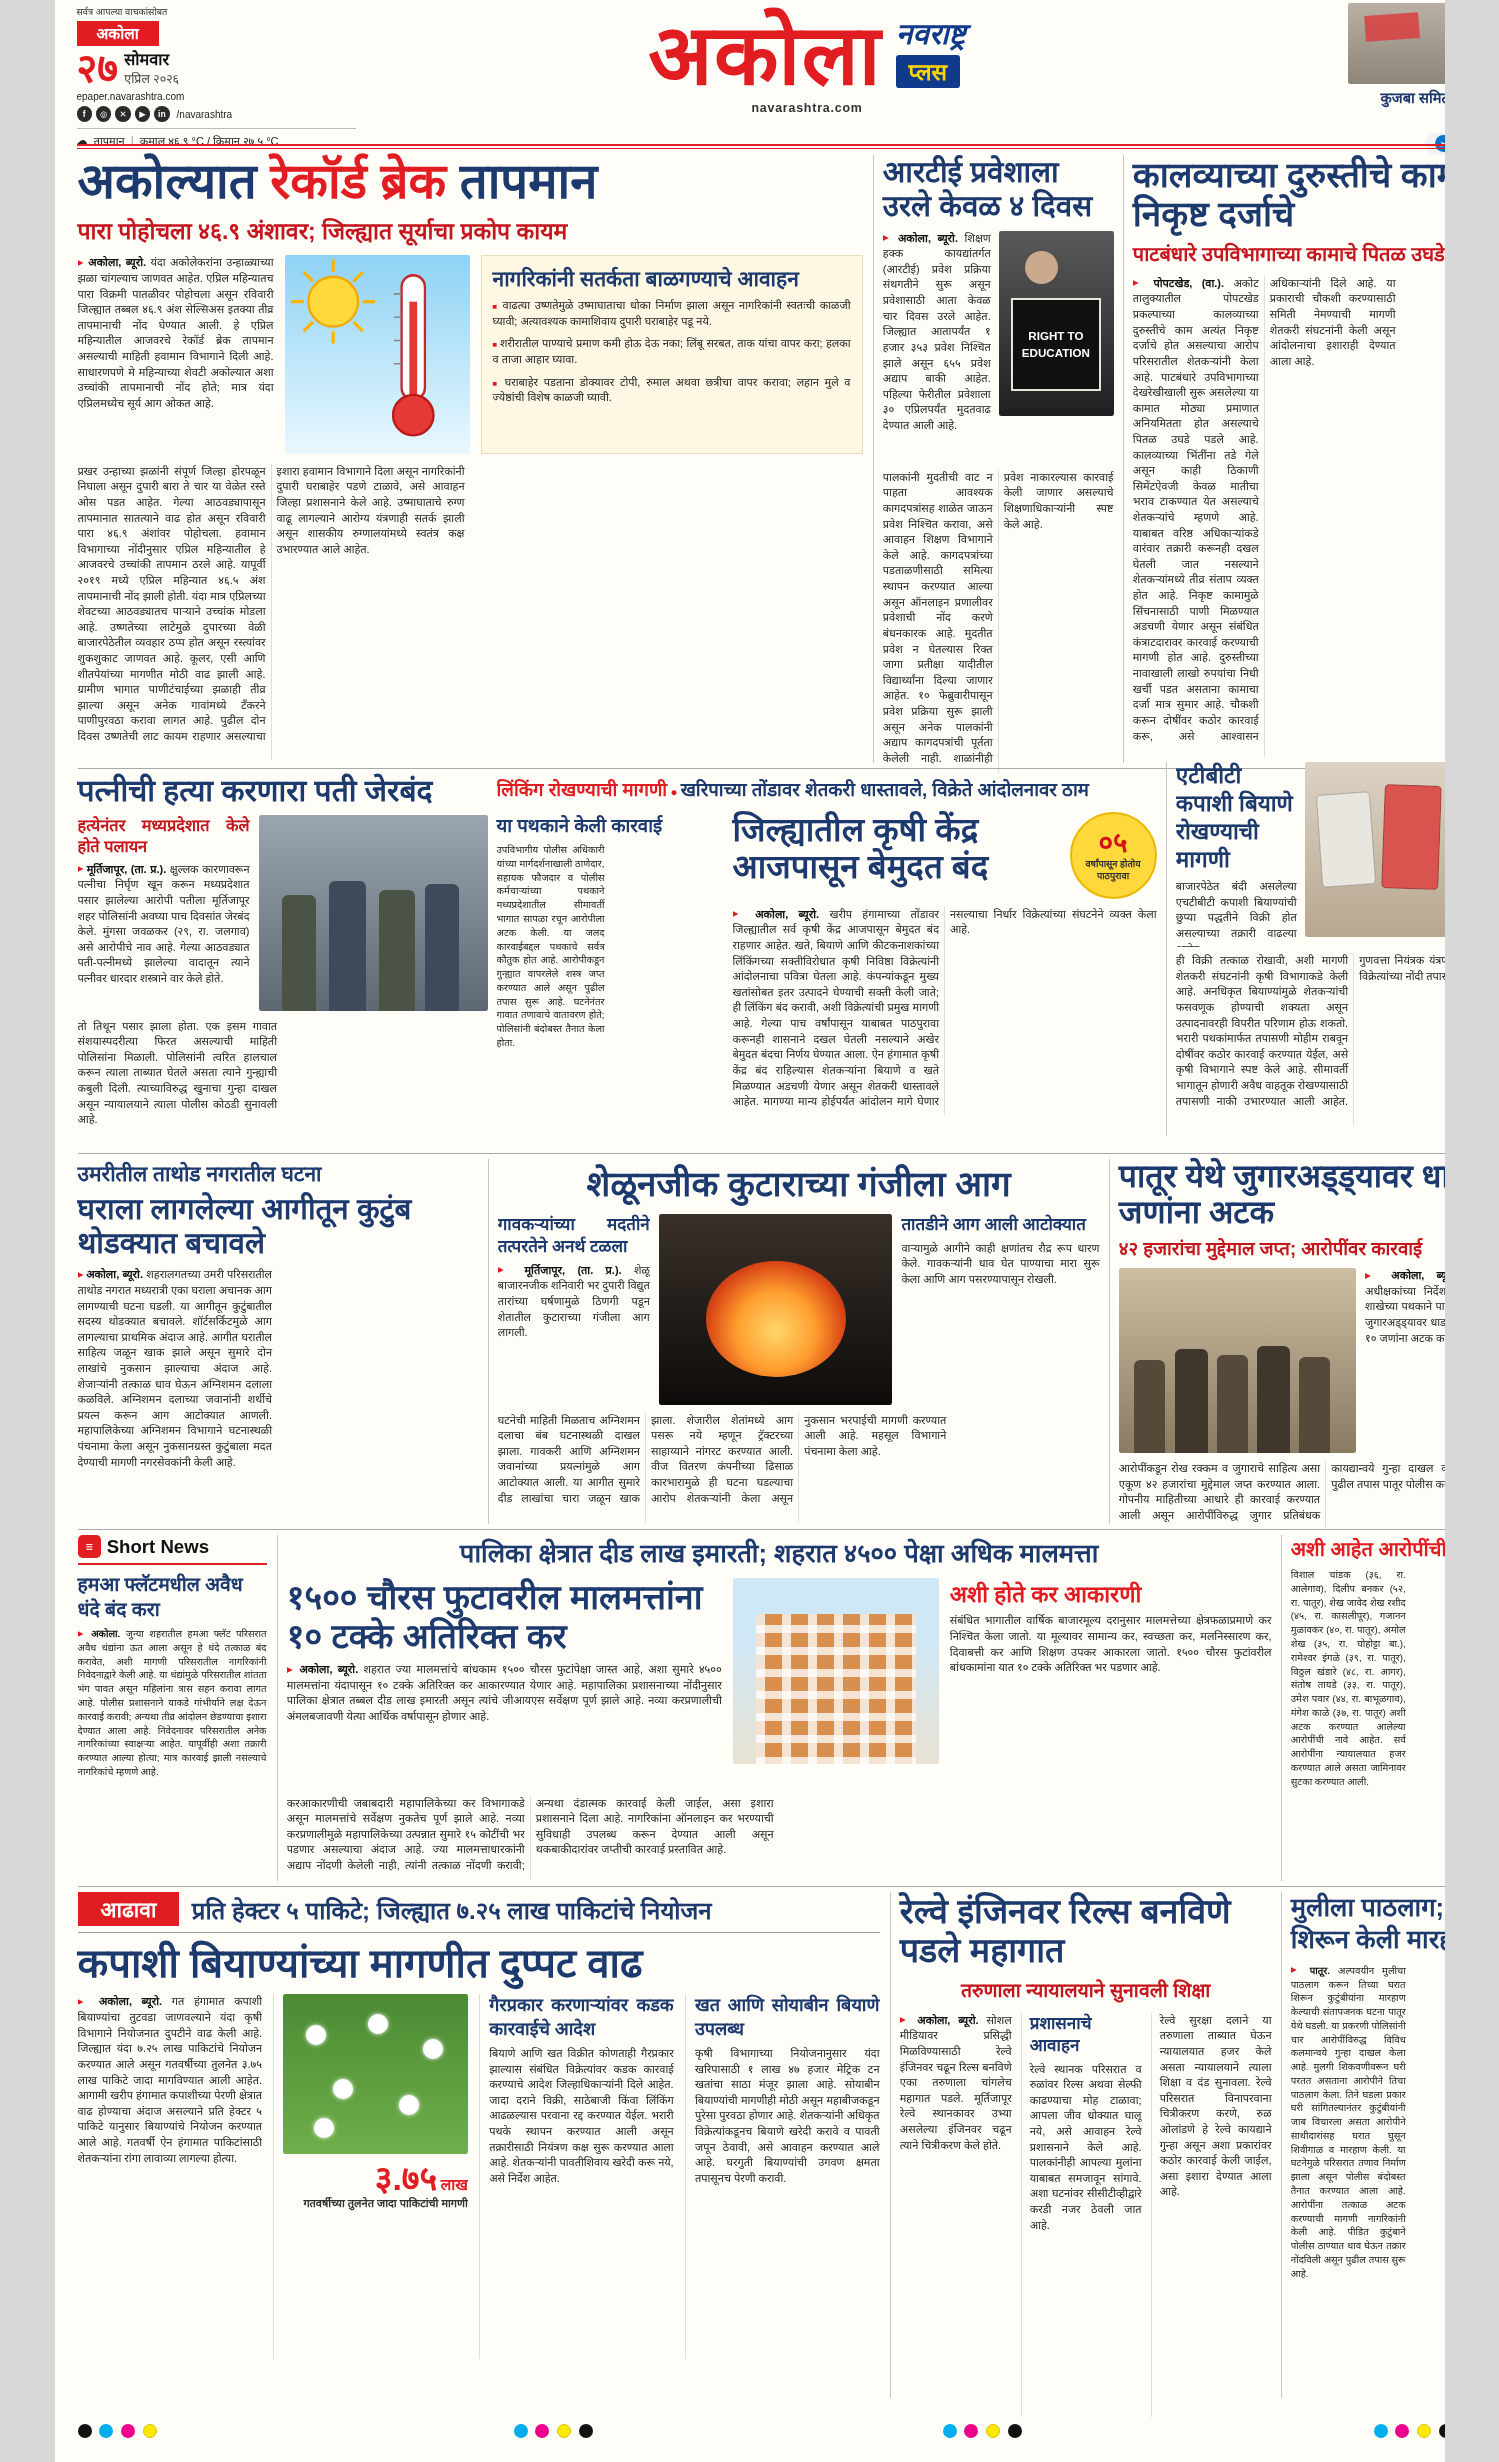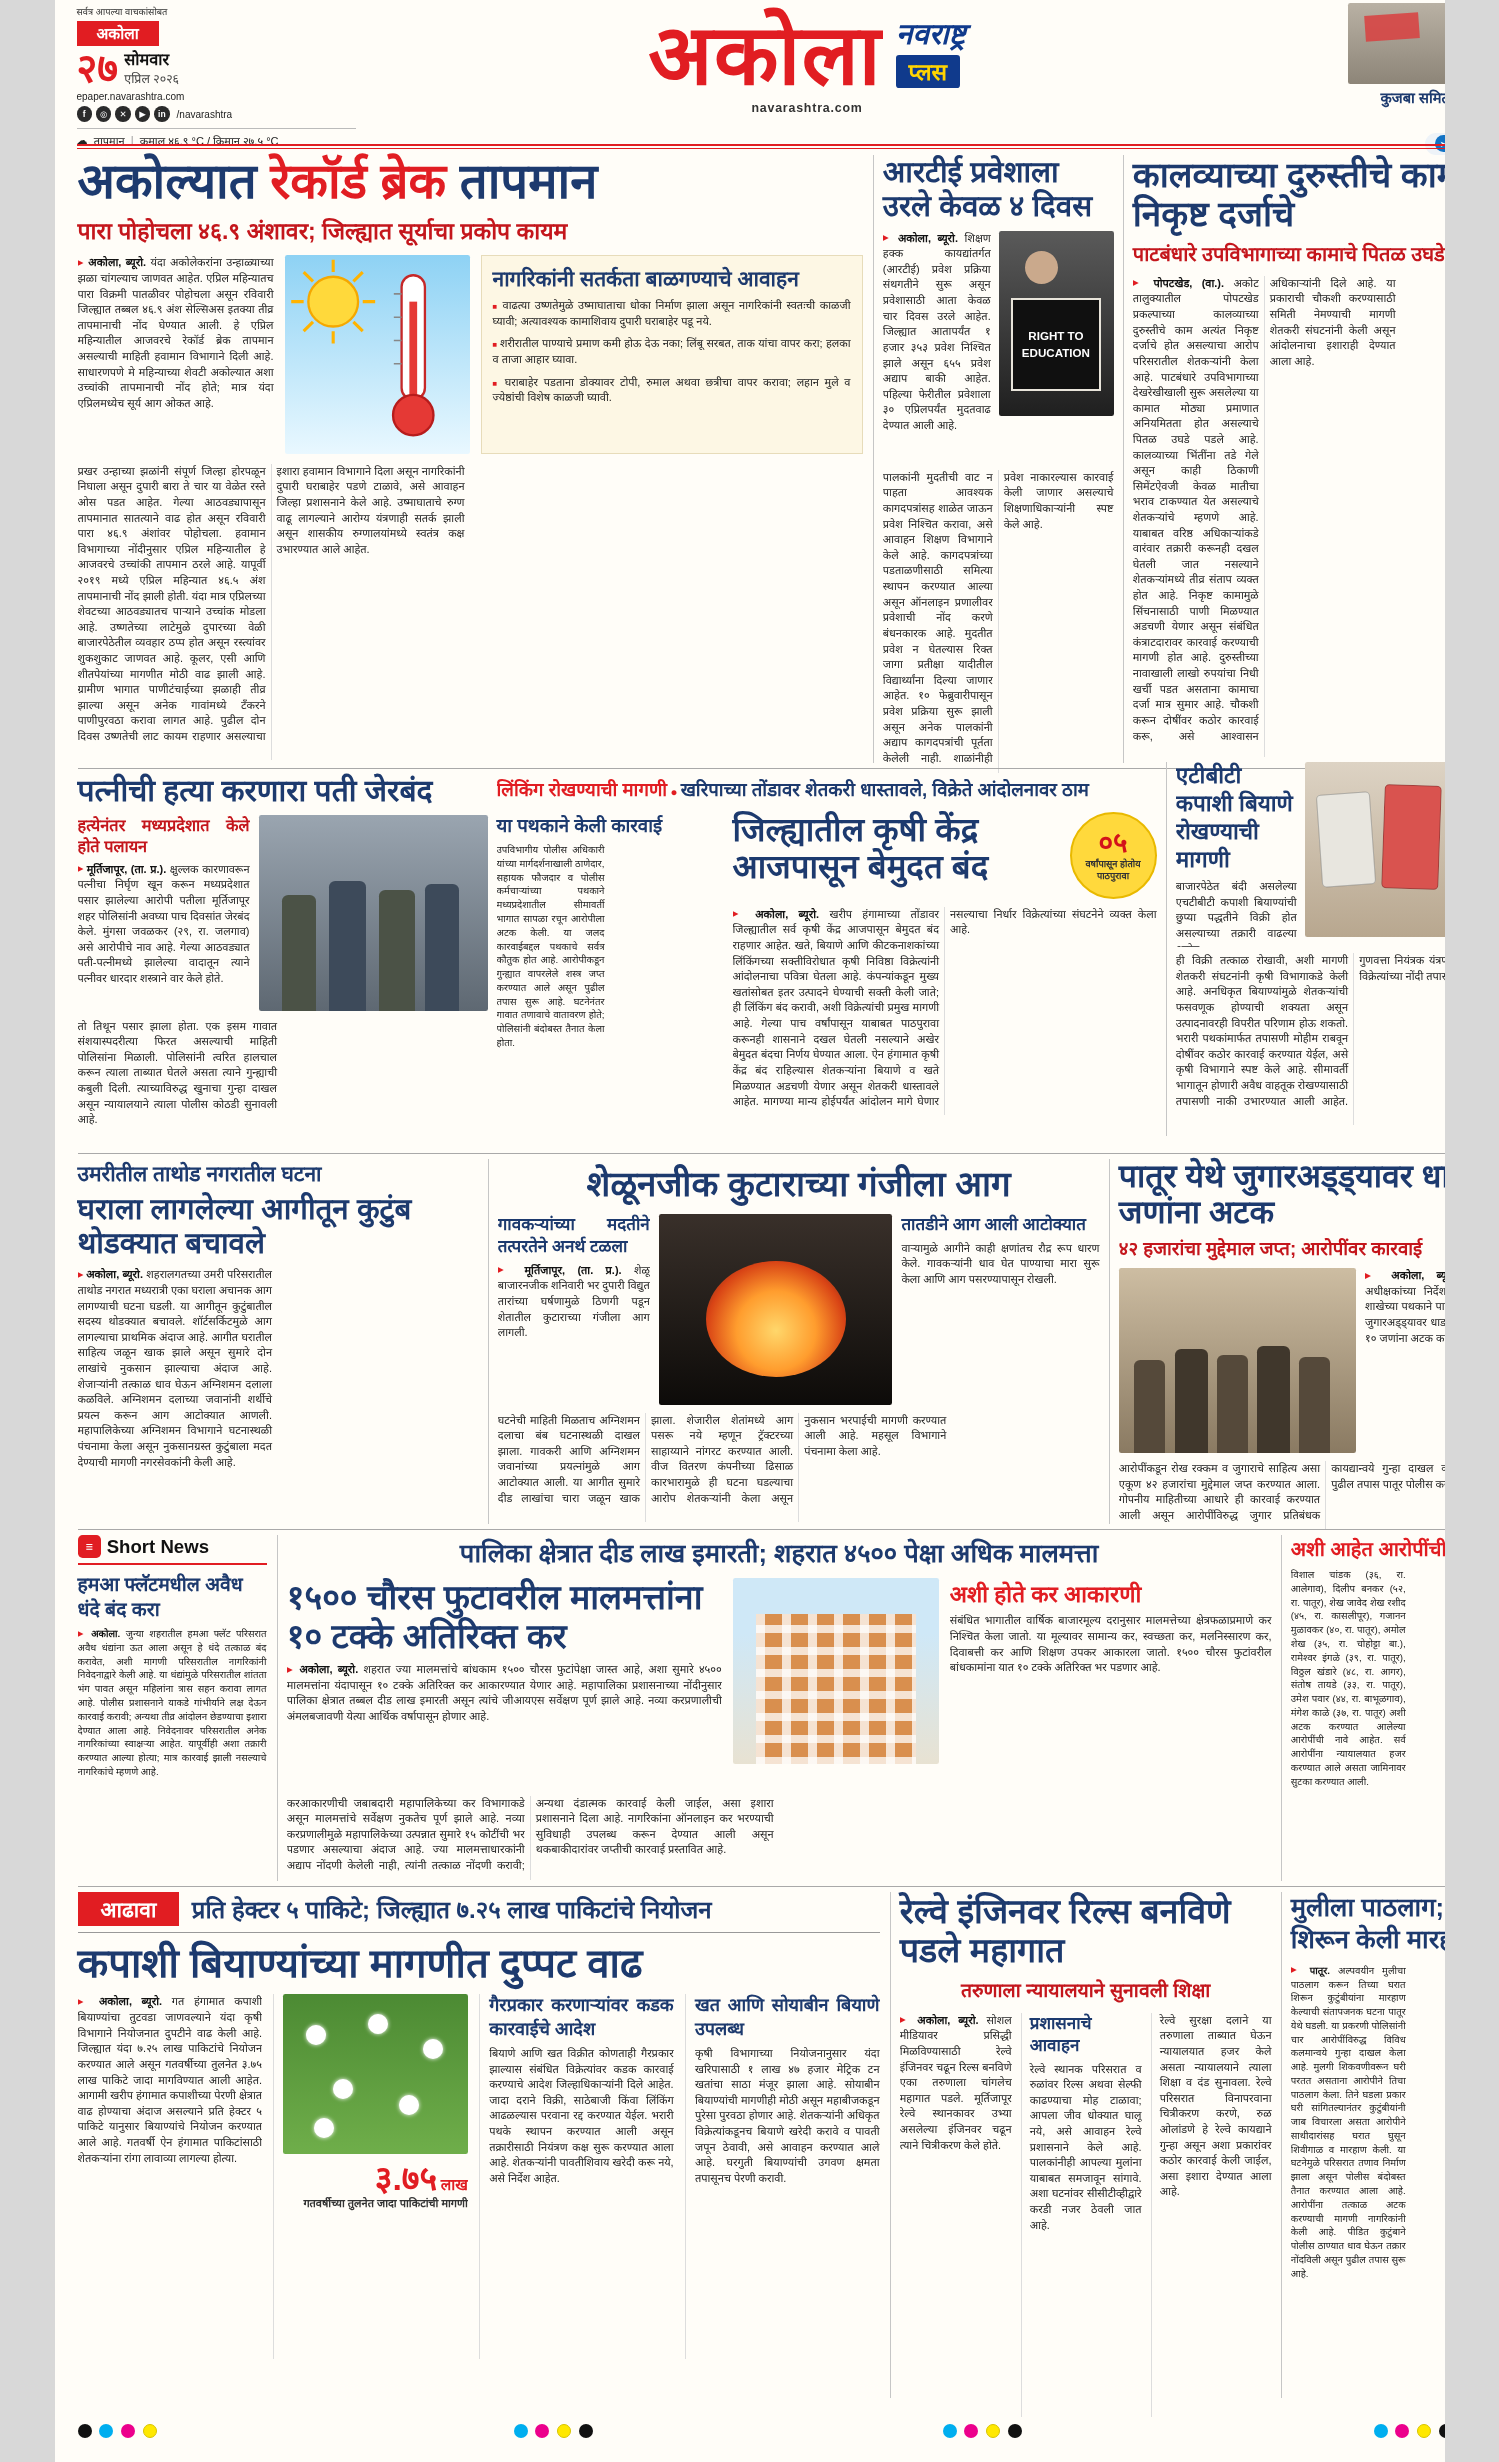--- a/index.html
+++ b/index.html
@@ -150,21 +150,21 @@
   background-image:repeating-linear-gradient(0deg,rgba(255,255,255,.75) 0 7.8px,transparent 7.8px 22px),
                    repeating-linear-gradient(90deg,rgba(255,255,255,.75) 0 9.3px,transparent 9.3px 26px)}
 .pt-right{flex:1;overflow:hidden}
 .pt-mtitle{font-size:22.5px;font-weight:700;margin-bottom:4.7px}
 .pt-body{margin-top:7.8px;height:84px}
 #blk-names{position:absolute;left:1226px;top:1535px;width:251px;height:346px}
 .nm-title{font-size:20px;font-weight:700;margin-bottom:6.2px}
 .nm-body{height:295px}
 
 #blk-cotton{position:absolute;left:23px;top:1892px;width:802px;height:506px}
-.ct-strip{display:flex;gap:12.4px;border-bottom:0.8px solid #999;padding-bottom:6.2px}
+.ct-strip{display:flex;align-items:center;gap:12.4px;border-bottom:0.8px solid #999;padding-bottom:6.2px}
 .ct-badge{background:#e11d22;color:#fff;font-size:21px;font-weight:700;padding:3.1px 23px;flex:none}
 .ct-striphead{font-size:24px;font-weight:700}
 .ct-head{font-size:40px;font-weight:700;line-height:1.1;margin-top:7.8px}
 .ct-row{display:flex;gap:11px;margin-top:9.3px;height:365px}
 .ct-col{flex:1;overflow:hidden;border-left:0.8px solid #ddd;padding-left:9.3px}
 .ct-col:first-child{border-left:none;padding-left:0}
 .ct-photo{width:100%;height:160px;border-radius:2.3px;position:relative;overflow:hidden;background:linear-gradient(180deg,#4c8a33,#6fae4a)}
 .boll{position:absolute;width:20px;height:20px;border-radius:50%;background:#fff;box-shadow:0 0 4.7px #fff}
 .ct-stat{margin-top:6.2px;text-align:right}
 .ct-statnum{font-size:34px;font-weight:700;color:#e11d22;line-height:1}

